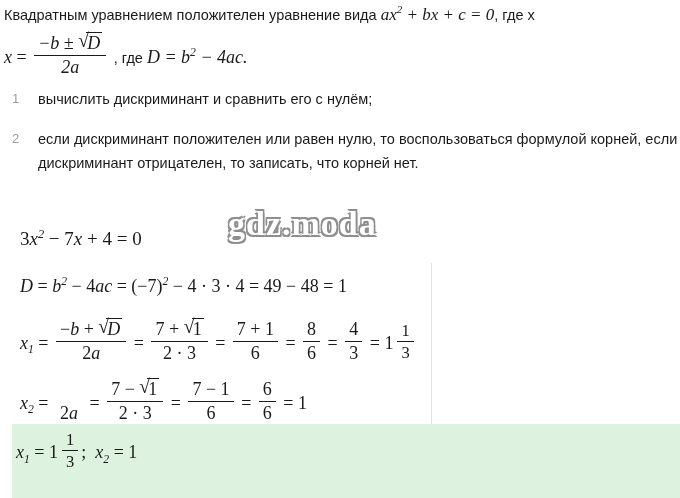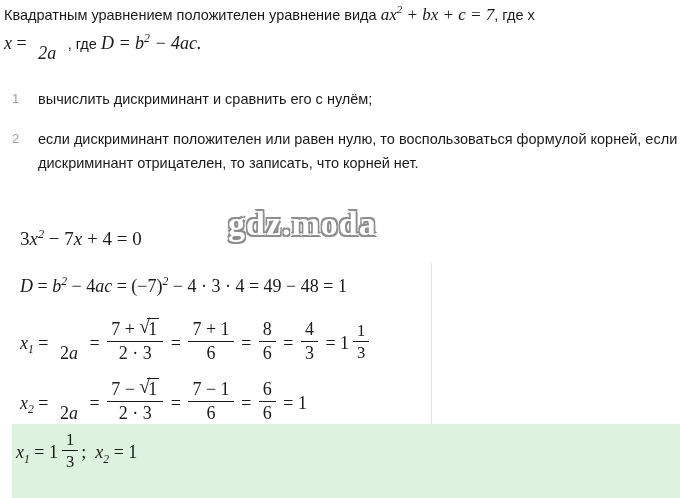--- a/index.html
+++ b/index.html
@@ -179,26 +179,27 @@
     width: 1px;
     height: 161px;
     background: #e3e3e3;
   }
 </style>
 </head>
 <body>
 
 <div class="intro">
   <div class="l1 mathline">
-    <span style="font-family:'Liberation Sans',sans-serif;font-size:14.5px;">Квадратным уравнением положителен уравнение вида </span><span class="it">ax</span><sup class="exp">2</sup><span class="it"> + bx + c = 7</span><span style="font-family:'Liberation Sans',sans-serif;font-size:14.5px;">, где x</span>
+    <span style="font-family:'Liberation Sans',sans-serif;font-size:14.5px;">Квадратным уравнением положителен уравнение вида </span><span class="it">ax</span><sup class="exp">2</sup><span class="it"> + bx + c = 0</span><span style="font-family:'Liberation Sans',sans-serif;font-size:14.5px;">, где x</span>
   </div>
   <div class="l2 mathline" style="font-size:18px;">
     <span class="it">x</span>
     <span class="up">=</span>
     <span class="frac">
+      <span class="num it">−<span class="it">b</span> ± <span class="sqrt up"><span class="rad it">D</span></span></span>
       <span class="den it">2a</span>
     </span>
     <span style="font-family:'Liberation Sans',sans-serif;font-size:14.5px;">, где </span><span class="it">D</span><span class="it"> = <span class="it">b</span><sup class="exp up">2</sup> − 4<span class="it">ac</span>.</span>
   </div>
 </div>
 
 <ol class="steps">
   <li>
     <span>вычислить дискриминант и сравнить его с нулём;</span>
   </li>
@@ -240,20 +241,21 @@
   <span class="up">−</span>
   <span class="up">48</span>
   <span class="up">=</span>
   <span class="up">1</span>
 </div>
 
 <div class="solution mathline" id="eq-x1">
   <span class="it">x</span><sub class="idx up">1</sub>
   <span class="up">=</span>
   <span class="frac">
+    <span class="num">−<span class="it">b</span> + <span class="sqrt up"><span class="rad it">D</span></span></span>
     <span class="den">2<span class="it">a</span></span>
   </span>
   <span class="up">=</span>
   <span class="frac">
     <span class="num up">7 + <span class="sqrt up"><span class="rad up">1</span></span></span>
     <span class="den up">2 · 3</span>
   </span>
   <span class="up">=</span>
   <span class="frac">
     <span class="num up">7 + 1</span>

